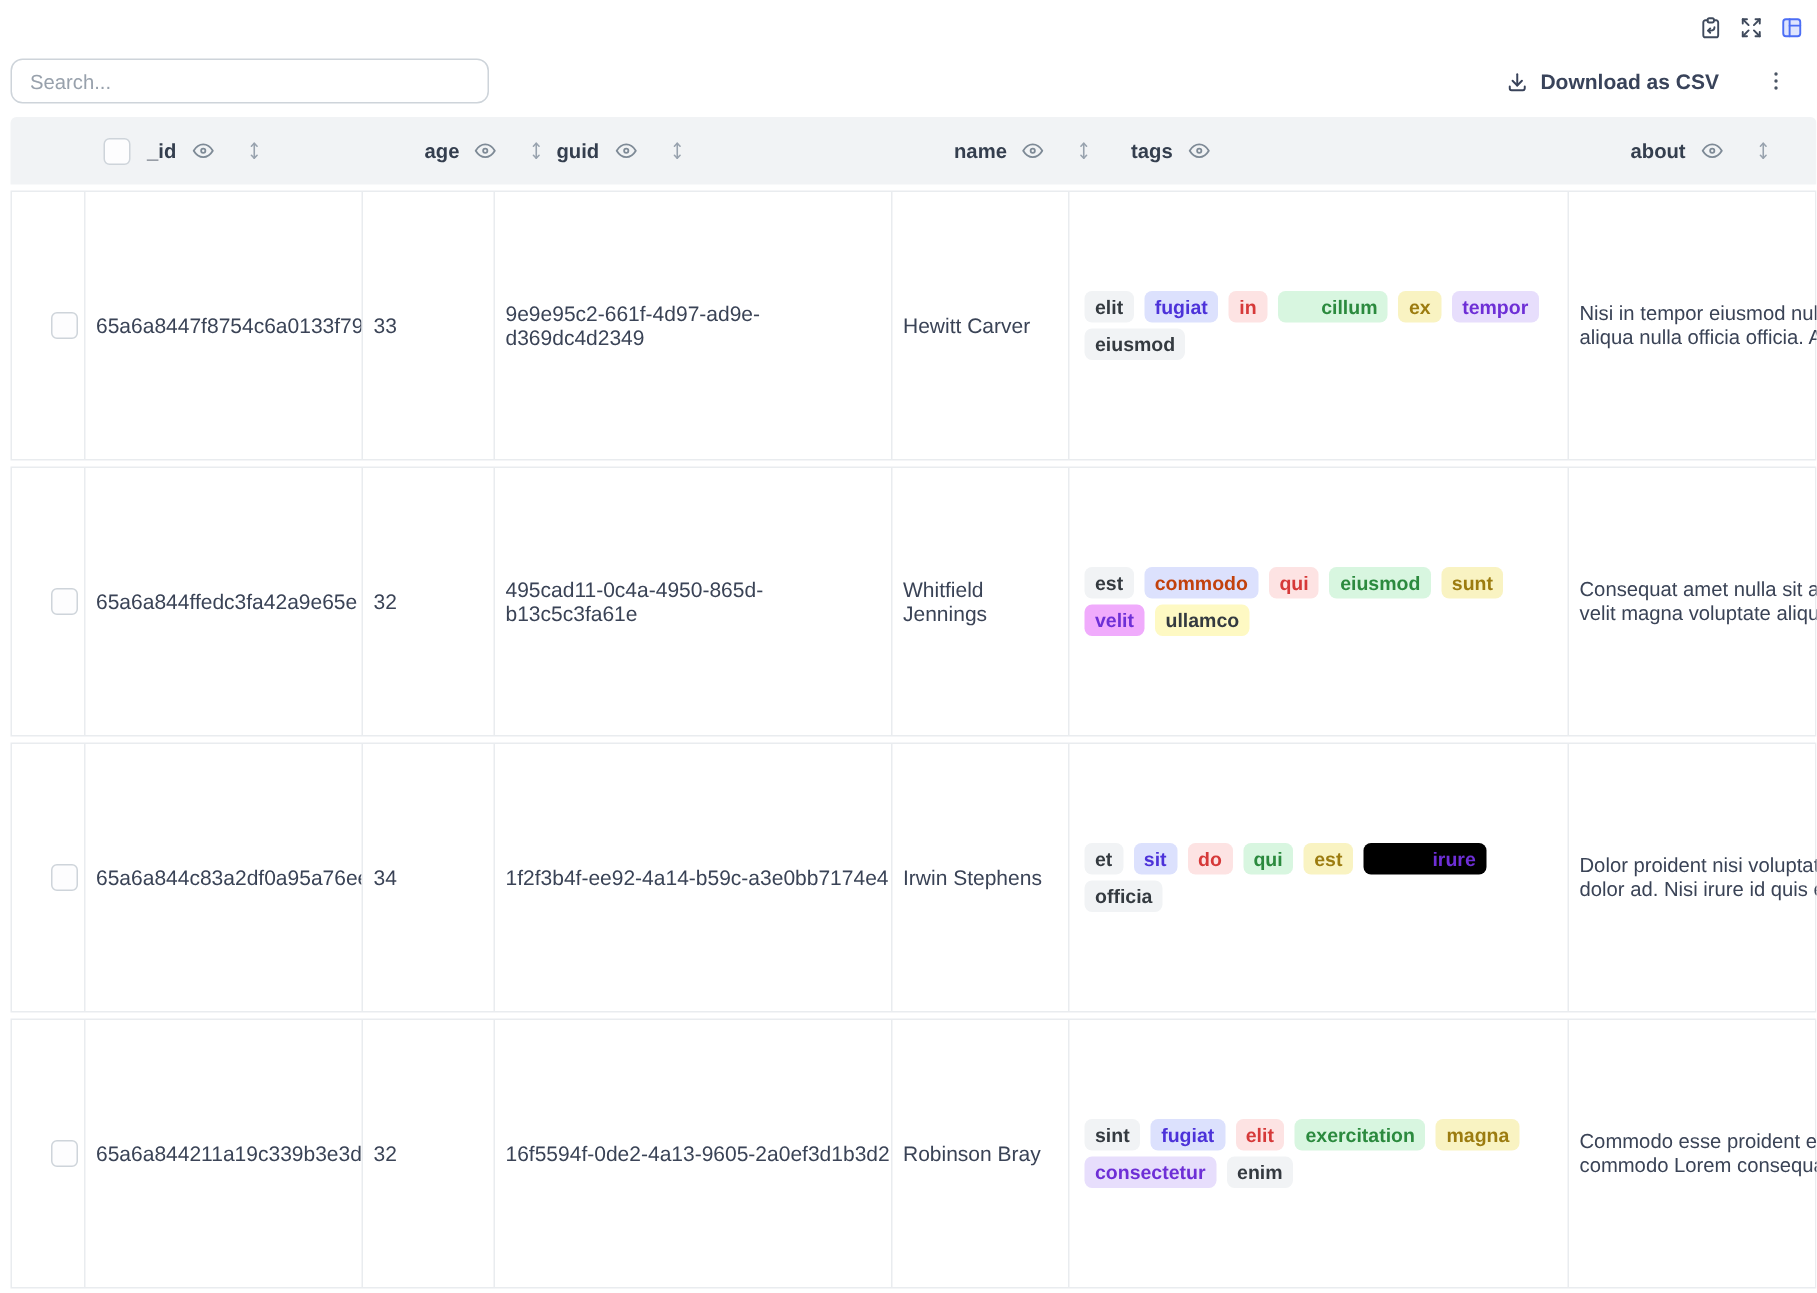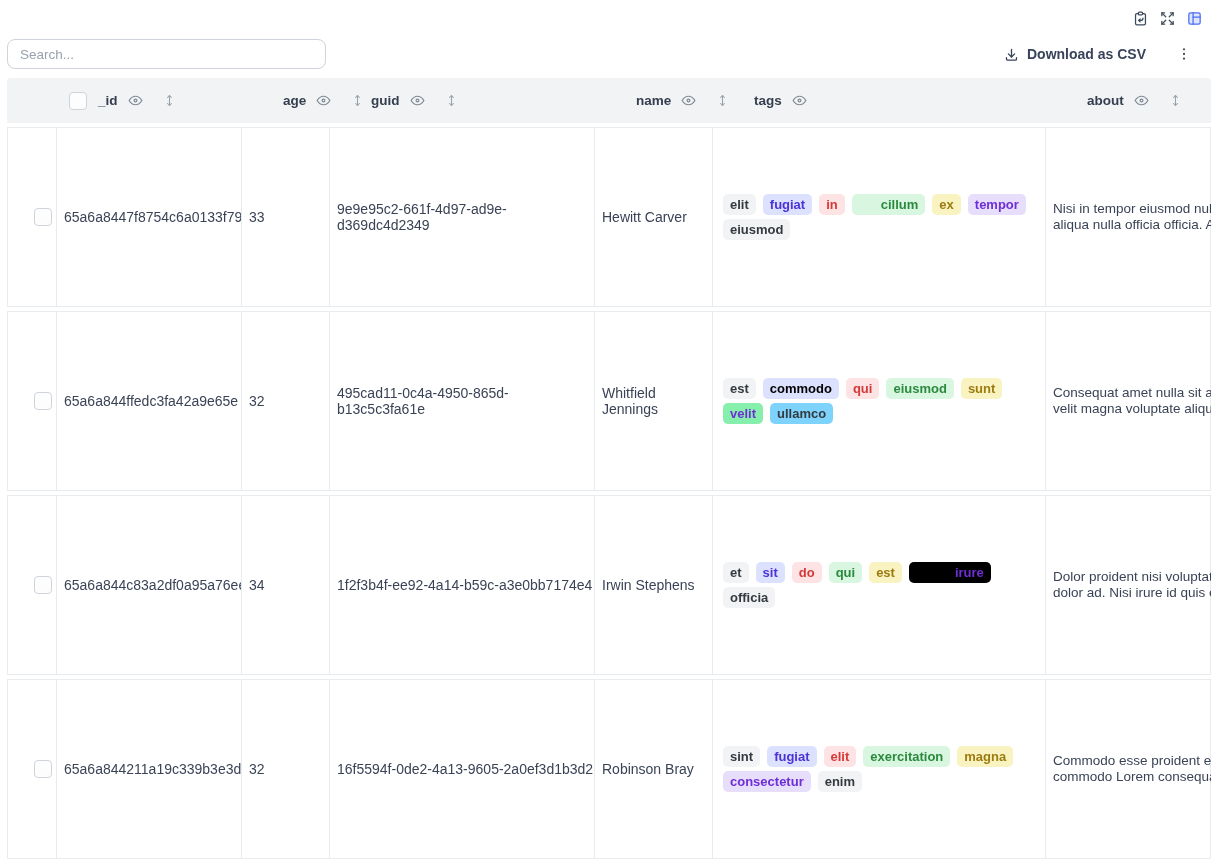--- a/index.html
+++ b/index.html
@@ -237,26 +237,26 @@
           <div class="cell cell-check">
             <span class="checkbox"></span>
           </div>
           <div class="cell">65a6a844ffedc3fa42a9e65e</div>
           <div class="cell">32</div>
           <div class="cell">495cad11-0c4a-4950-865d-b13c5c3fa61e</div>
           <div class="cell">Whitfield Jennings</div>
           <div class="cell cell-tags">
             <div class="tags-wrap">
               <span class="tag" style="background: rgb(241, 243, 245); color: rgb(52, 58, 64);">est</span>
-              <span class="tag" style="background: rgb(220, 225, 253); color: #000000;">commodo</span>
+              <span class="tag" style="background: rgb(220, 225, 253); color: #c2410c;">commodo</span>
               <span class="tag" style="background: rgb(253, 227, 227); color: rgb(214, 57, 57);">qui</span>
               <span class="tag" style="background: rgb(216, 246, 224); color: rgb(43, 138, 62);">eiusmod</span>
               <span class="tag" style="background: rgb(249, 243, 194); color: rgb(156, 124, 16);">sunt</span>
-              <span class="tag" style="background: #86efac; color: rgb(110, 47, 214);">velit</span>
-              <span class="tag" style="background: #7dd3fc; color: rgb(52, 58, 64);">ullamco</span>
+              <span class="tag" style="background: #f0abfc; color: rgb(110, 47, 214);">velit</span>
+              <span class="tag" style="background: #fef9c3; color: rgb(52, 58, 64);">ullamco</span>
             </div>
           </div>
           <div class="cell cell-about">Consequat amet nulla sit au
 velit magna voluptate aliqu</div>
         </div>
         <div class="row" style="grid-template-columns: 48px 185px 88px 265px 118px 333px 300px;">
           <div class="cell cell-check">
             <span class="checkbox"></span>
           </div>
           <div class="cell">65a6a844c83a2df0a95a76ee</div>

